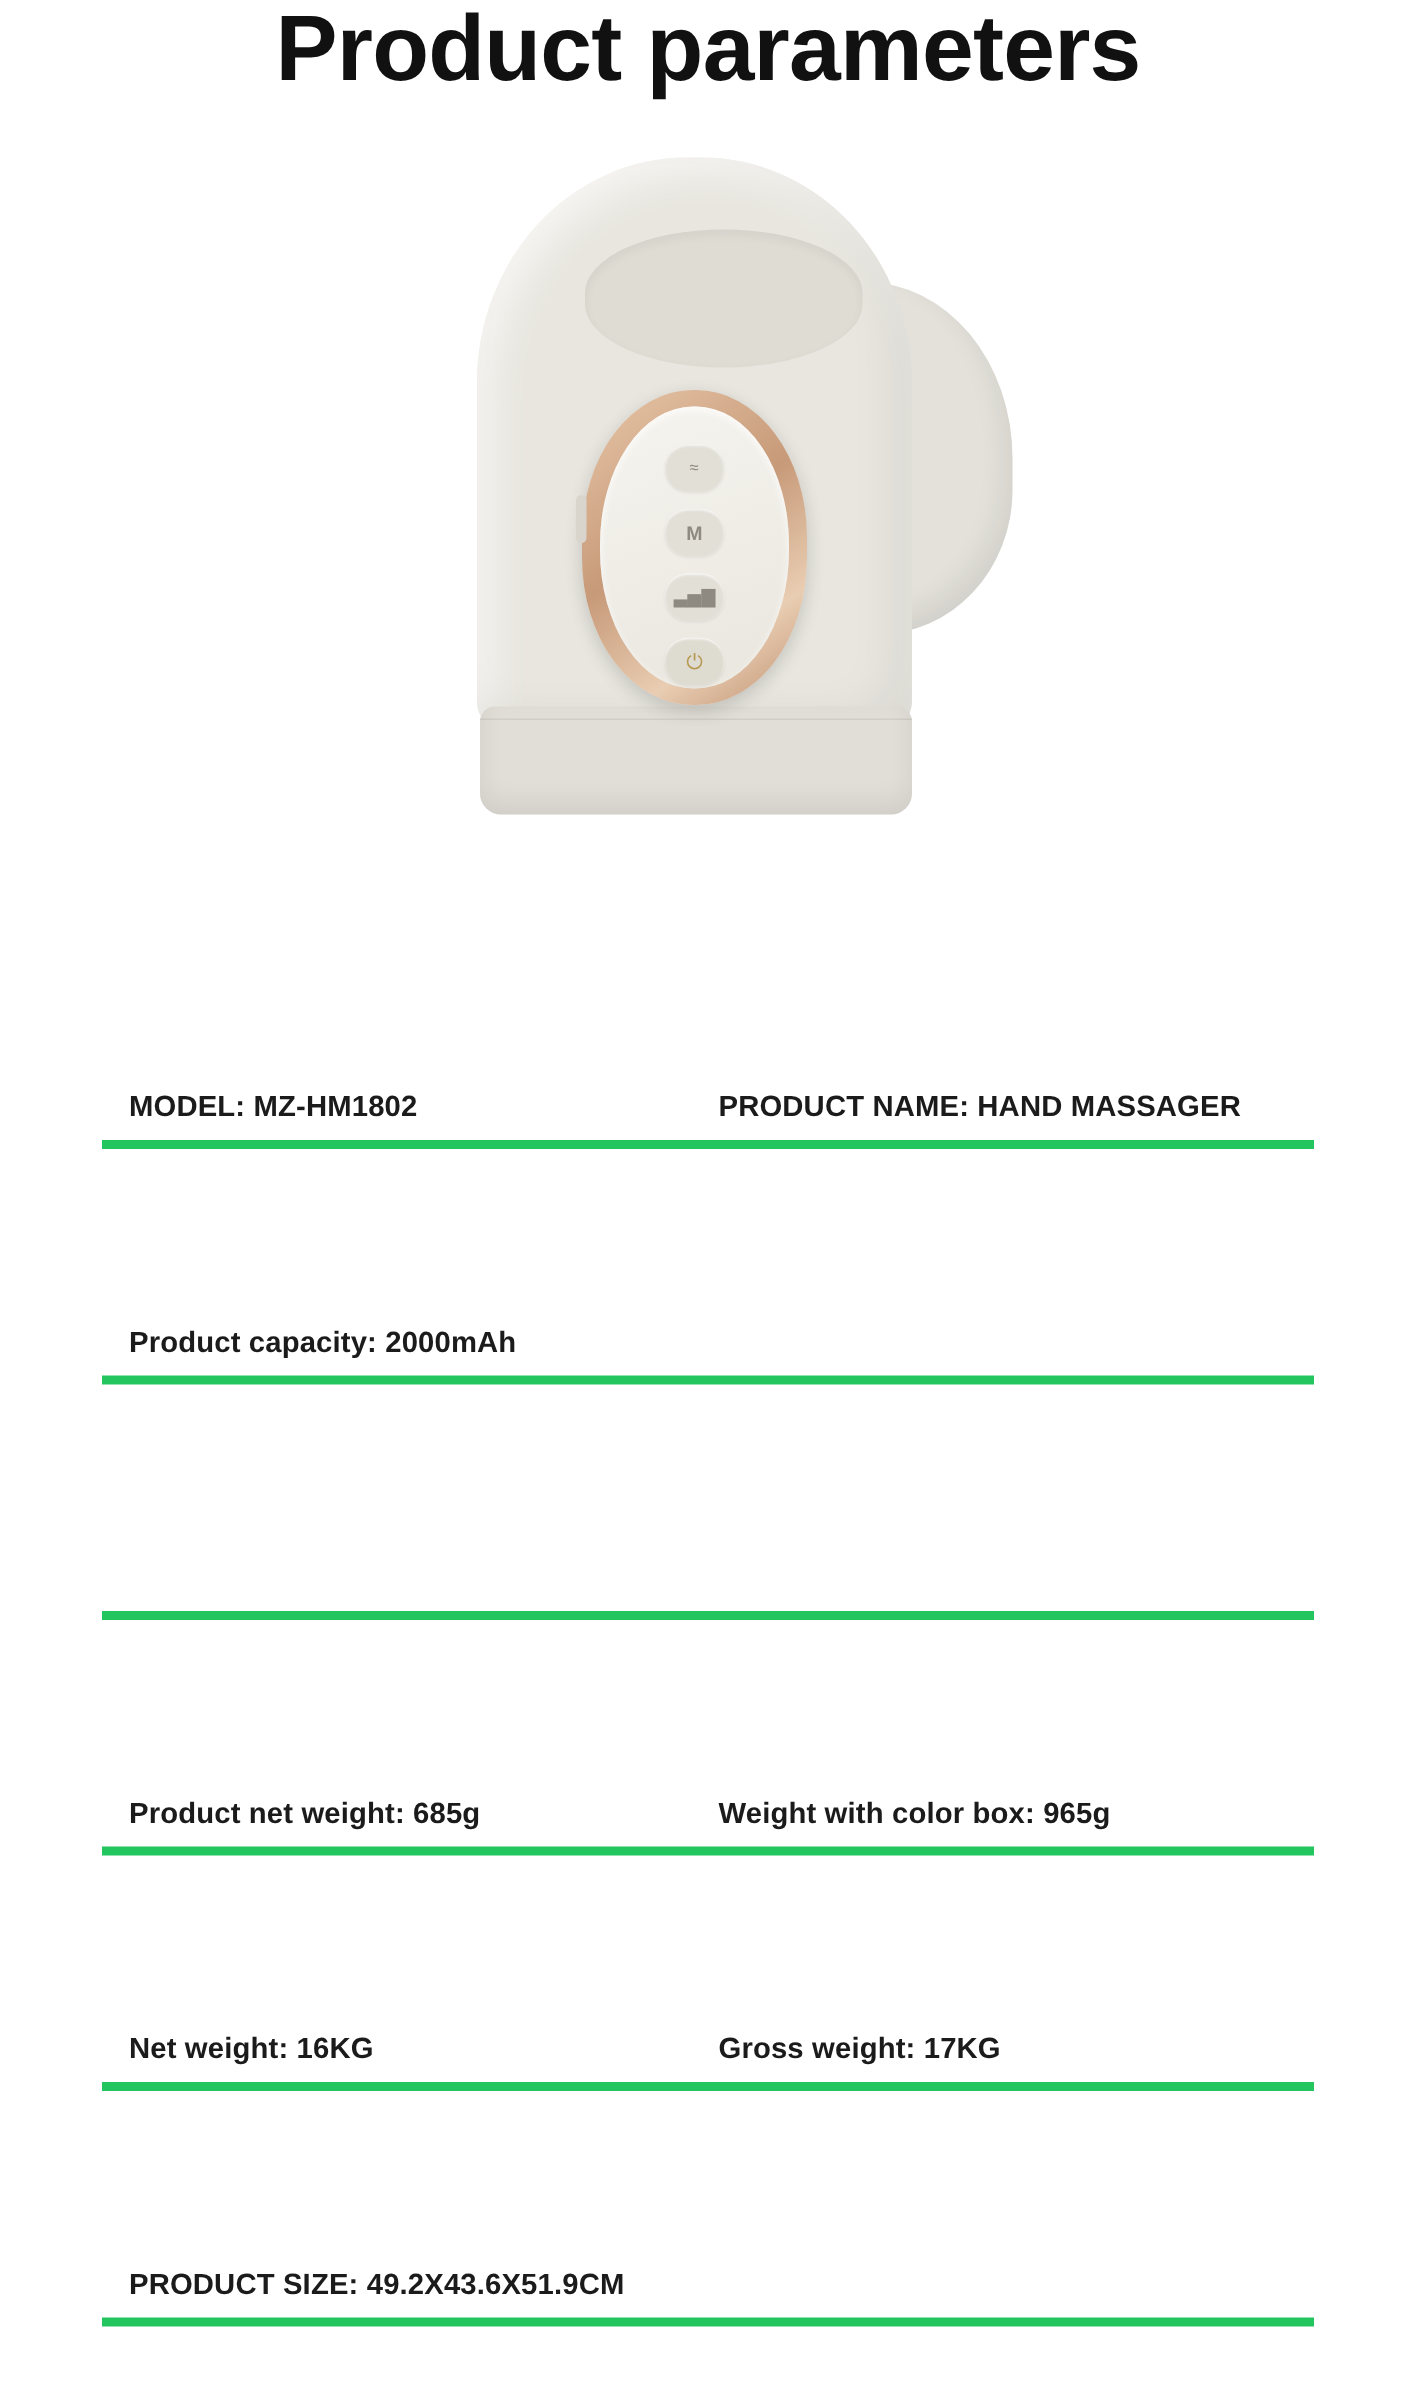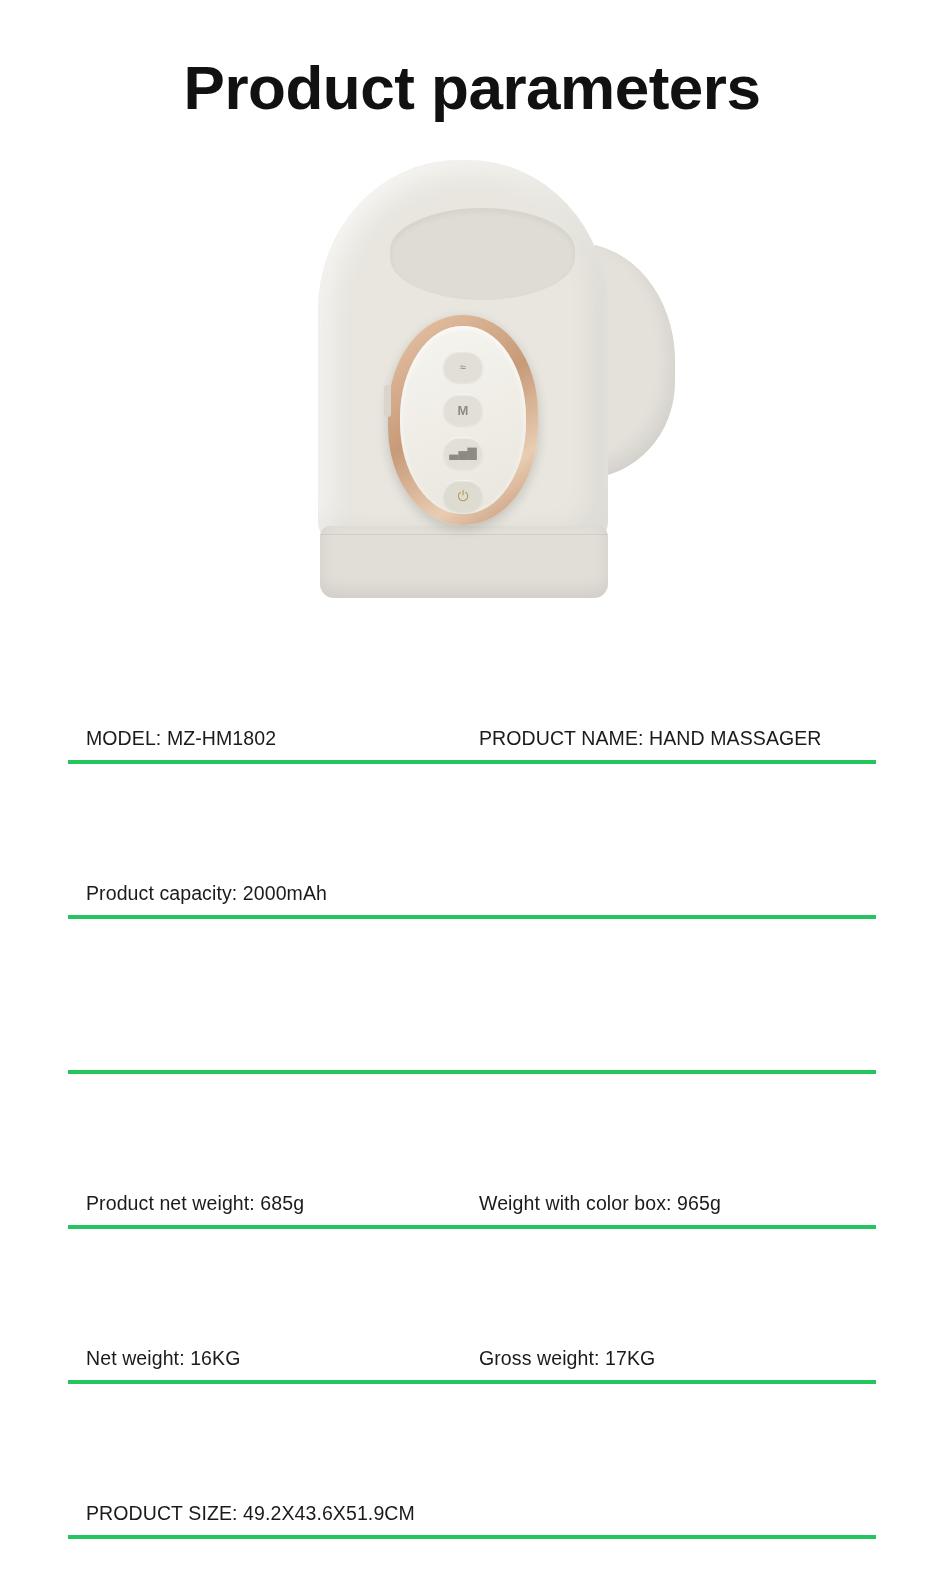--- a/index.html
+++ b/index.html
@@ -17,21 +17,20 @@
   }
 
   
   .page-title {
     text-align: center;
     font-size: 62px;
     font-weight: bold;
     letter-spacing: -0.5px;
     color: #111111;
     margin: 0;
-    padding-top: 55px;
     line-height: 1.05;
   }
 
   
   .product-figure {
     position: relative;
     width: 944px;
     height: 500px;
     margin-top: 18px;
   }
@@ -159,23 +158,24 @@
   
   .spec-table {
     position: absolute;
     left: 68px;
     top: 690px;
     width: 808px;
   }
   .spec-row {
     position: relative;
     height: 151px;
-    border-bottom: 4px solid #22c55e;
+    border-bottom: 6px solid #22c55e;
     display: flex;
     align-items: flex-end;
+    font-weight: bold;
   }
   .spec-cell {
     font-size: 19.5px;
     color: #1b1b1b;
     letter-spacing: 0.1px;
     padding-bottom: 10px;
     white-space: nowrap;
   }
   .spec-cell.left  { width: 375px; padding-left: 18px; }
   .spec-cell.right { flex: 1; padding-left: 18px; }

